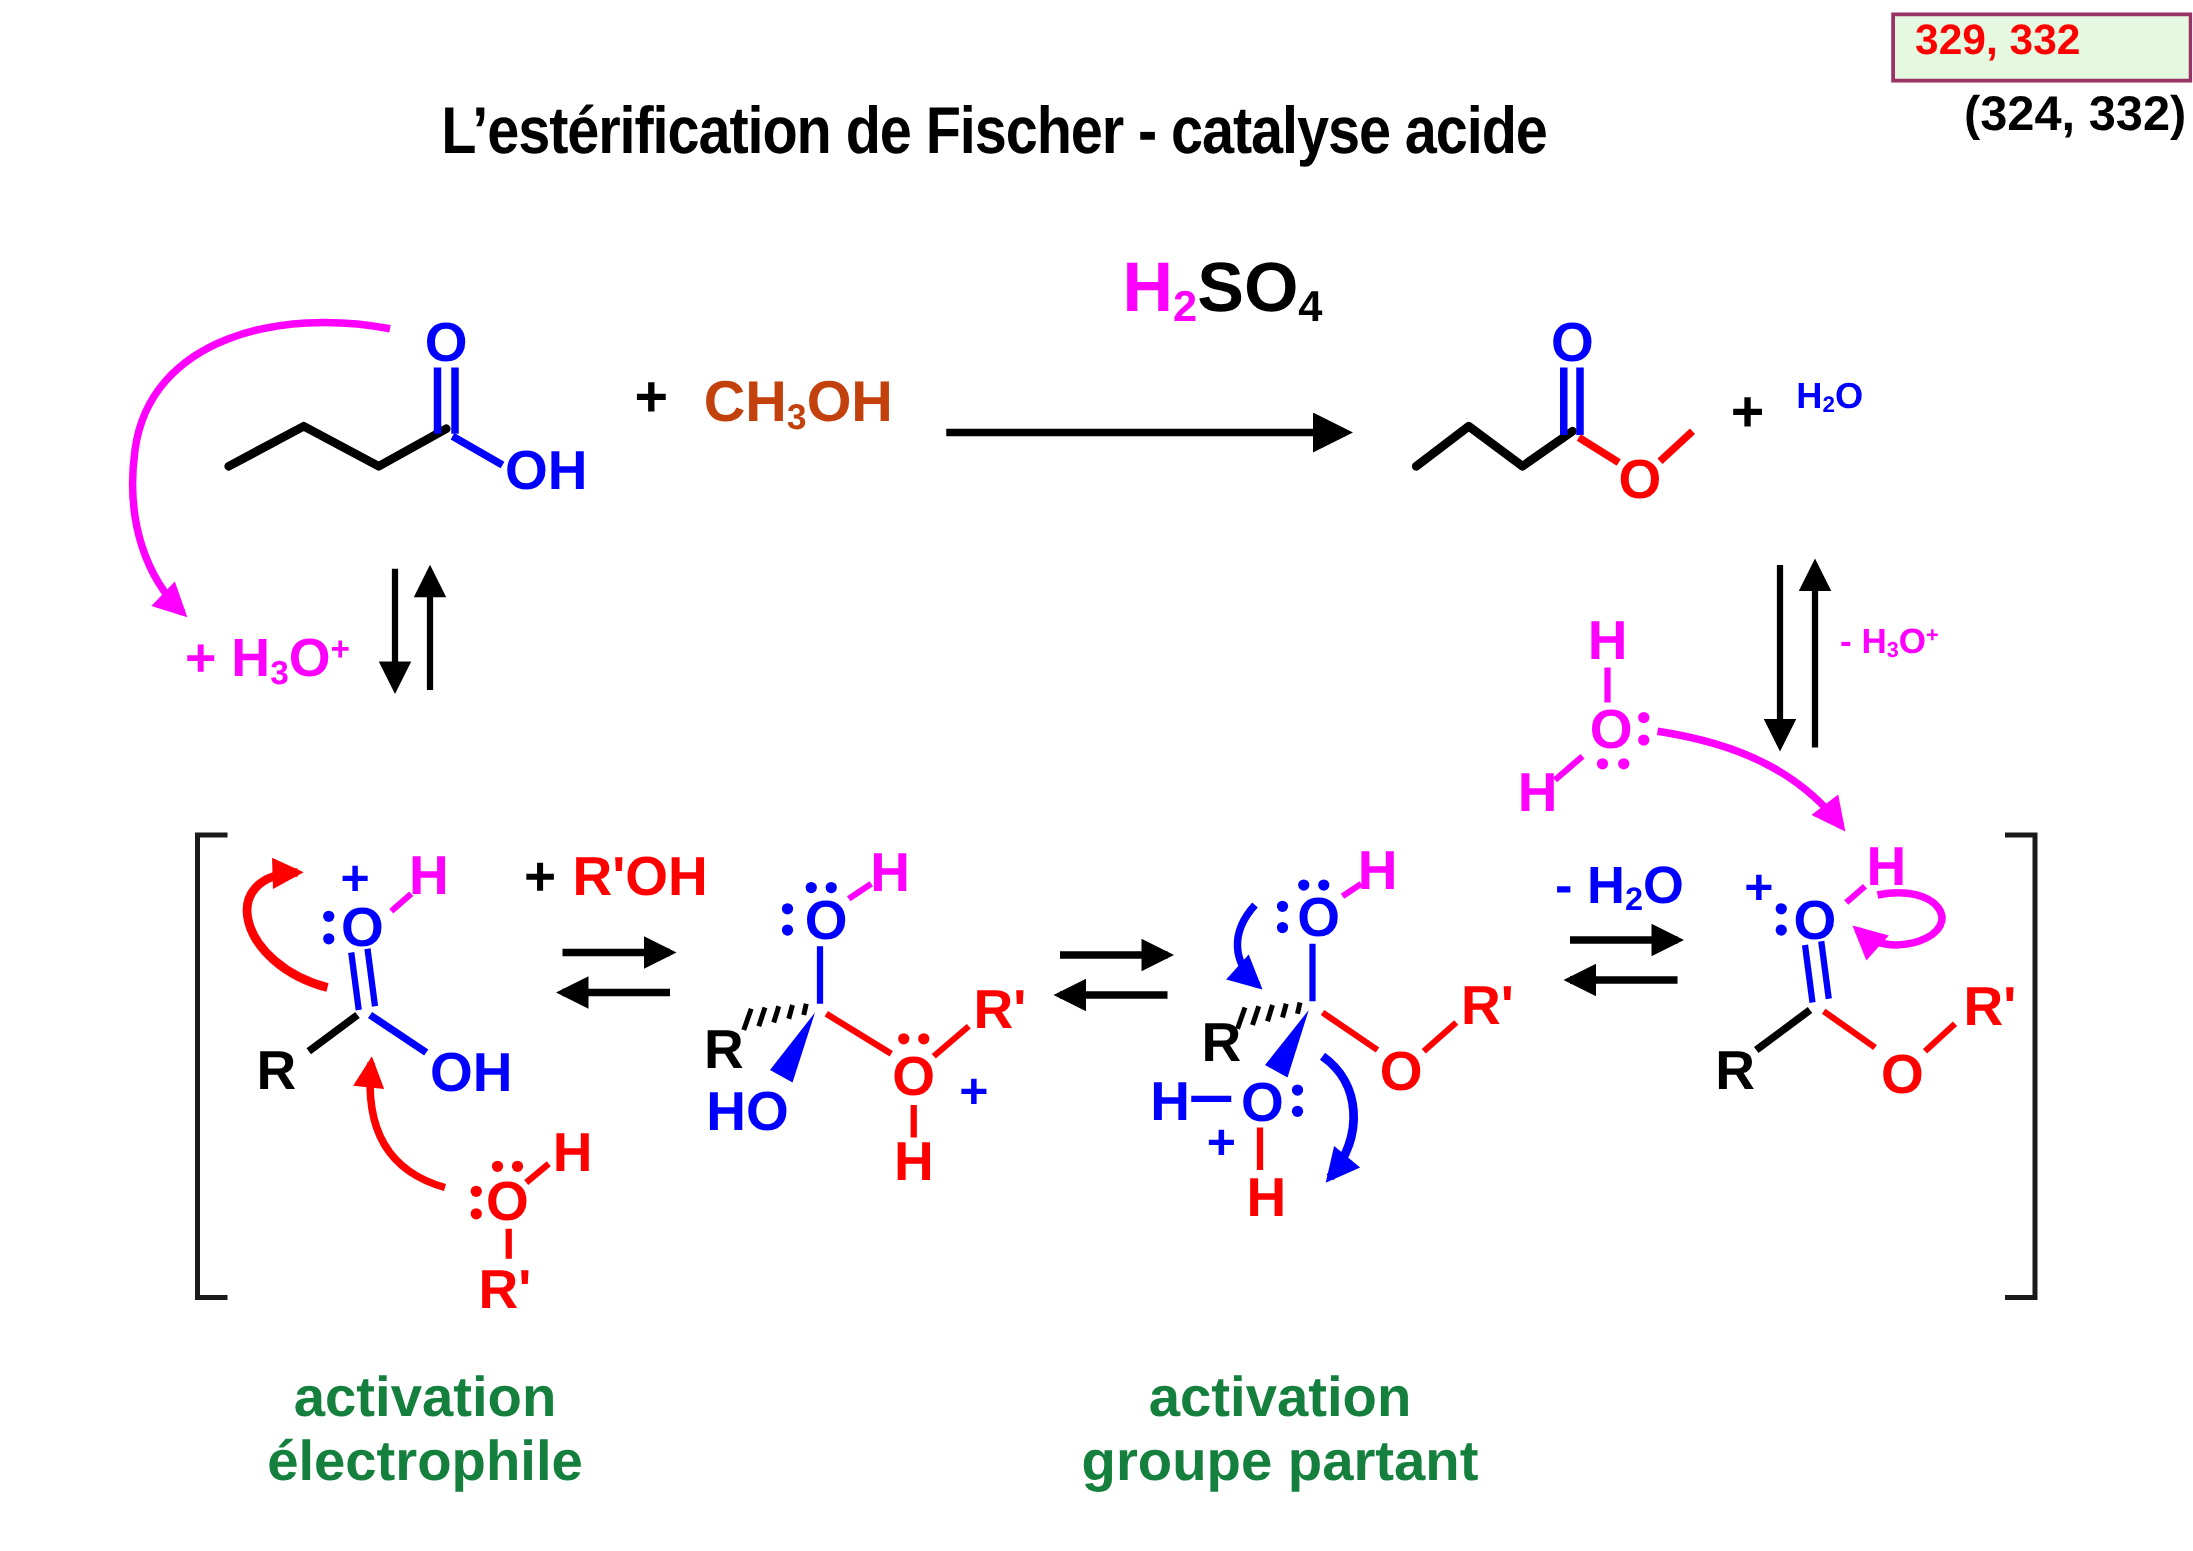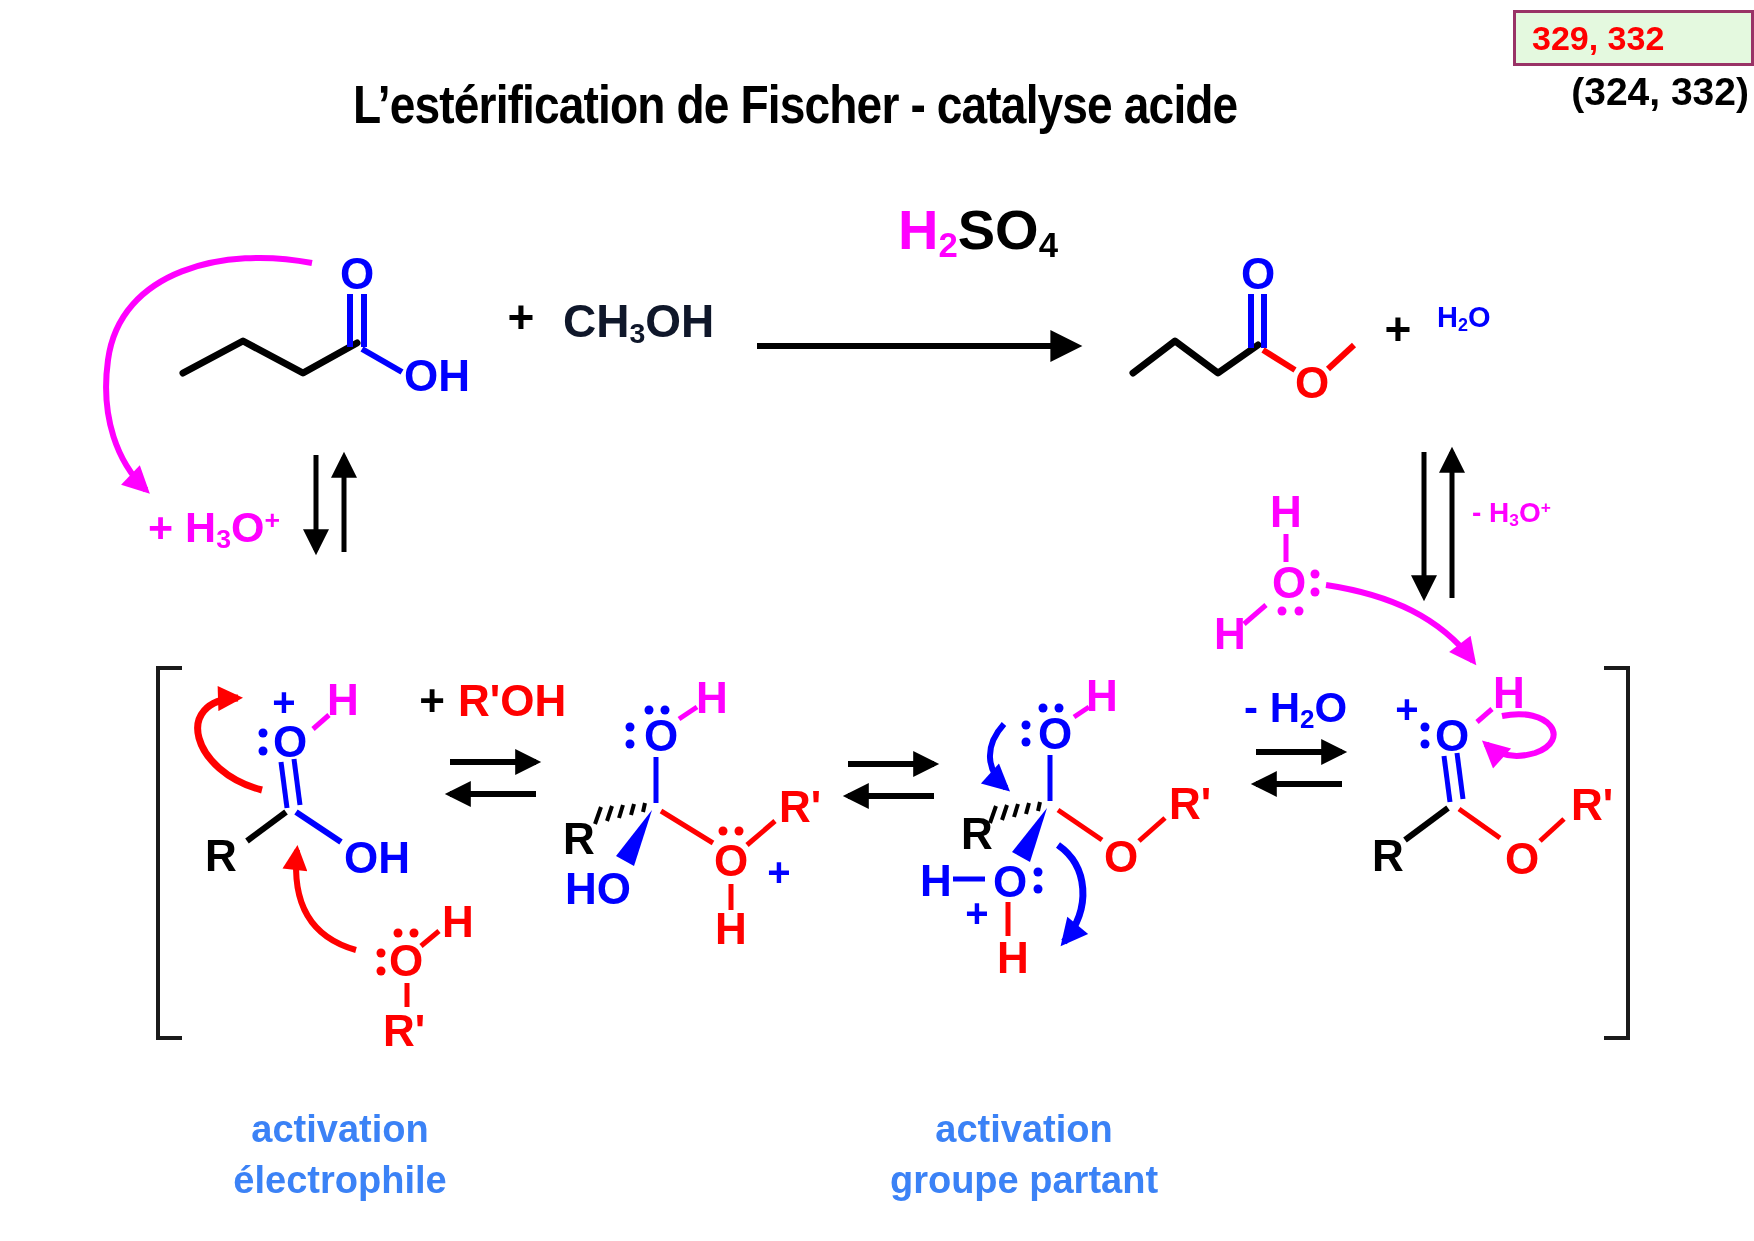--- a/index.html
+++ b/index.html
@@ -3,36 +3,36 @@
 <meta charset="utf-8">
 <style>
   html,body{margin:0;padding:0;background:#fff;}
   #slide{position:relative;width:1754px;height:1241px;background:#ffffff;overflow:hidden;
          font-family:"Liberation Sans",sans-serif;}
   #drawing{position:absolute;left:0;top:0;width:1754px;height:1241px;}
   .abs{position:absolute;white-space:nowrap;}
   .b{font-weight:bold;}
   sub{font-size:62%;vertical-align:-0.22em;}
   sup{font-size:62%;vertical-align:0.5em;}
-  .blue{color:#0000FF;} .red{color:#0f172a;} .mag{color:#FF00FF;} .blk{color:#000;}
+  .blue{color:#0000FF;} .red{color:#c2410c;} .mag{color:#FF00FF;} .blk{color:#000;}
   .ctr{transform:translateX(-50%);}
   
   text{font-family:"Liberation Sans",sans-serif;font-weight:bold;font-size:44px;}
   .fb{fill:#0000FF;} .fr{fill:#FF0000;} .fm{fill:#FF00FF;} .fk{fill:#000;}
   .t40{font-size:40px;} .t46{font-size:46px;}
   
   #refbox{position:absolute;left:1513px;top:10px;width:241px;height:56px;
           background:#E4F9DF;border:3px solid #993366;box-sizing:border-box;
-          display:flex;align-items:center;}
+          display:flex;}
   #refbox span{margin-left:16px;font-size:34px;font-weight:bold;color:#FF0000;}
   #refnote{position:absolute;right:5px;top:70px;font-size:39px;font-weight:bold;color:#000;}
   #title-wrap{position:absolute;left:180px;top:62px;width:1230px;text-align:center;margin-top:12px;}
   #title-wrap .inner{display:inline-block;transform:scaleX(0.87);white-space:nowrap;
                      font-size:53px;font-weight:bold;letter-spacing:-1px;color:#000;}
-  .cap{font-size:38px;font-weight:bold;color:#3b82f6;margin-top:16px;}
+  .cap{font-size:45px;font-weight:bold;color:#15803d;}
 </style>
 </head>
 <body>
 
 <div id="slide">
 
   <svg id="drawing" viewBox="0 0 1754 1241" xmlns="http://www.w3.org/2000/svg">
     <defs>
       <marker id="mk" viewBox="0 0 10 10" refX="8" refY="5" markerUnits="userSpaceOnUse" markerWidth="34" markerHeight="26" orient="auto">
           <path d="M0,0 L10,5 L0,10 Z" fill="#000"></path>

